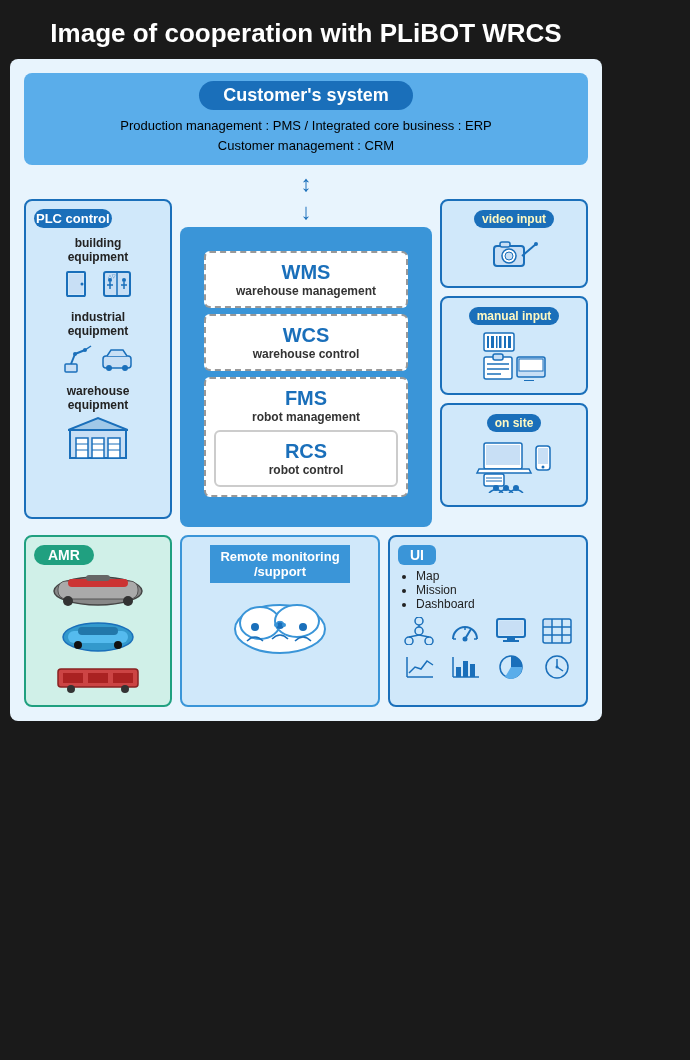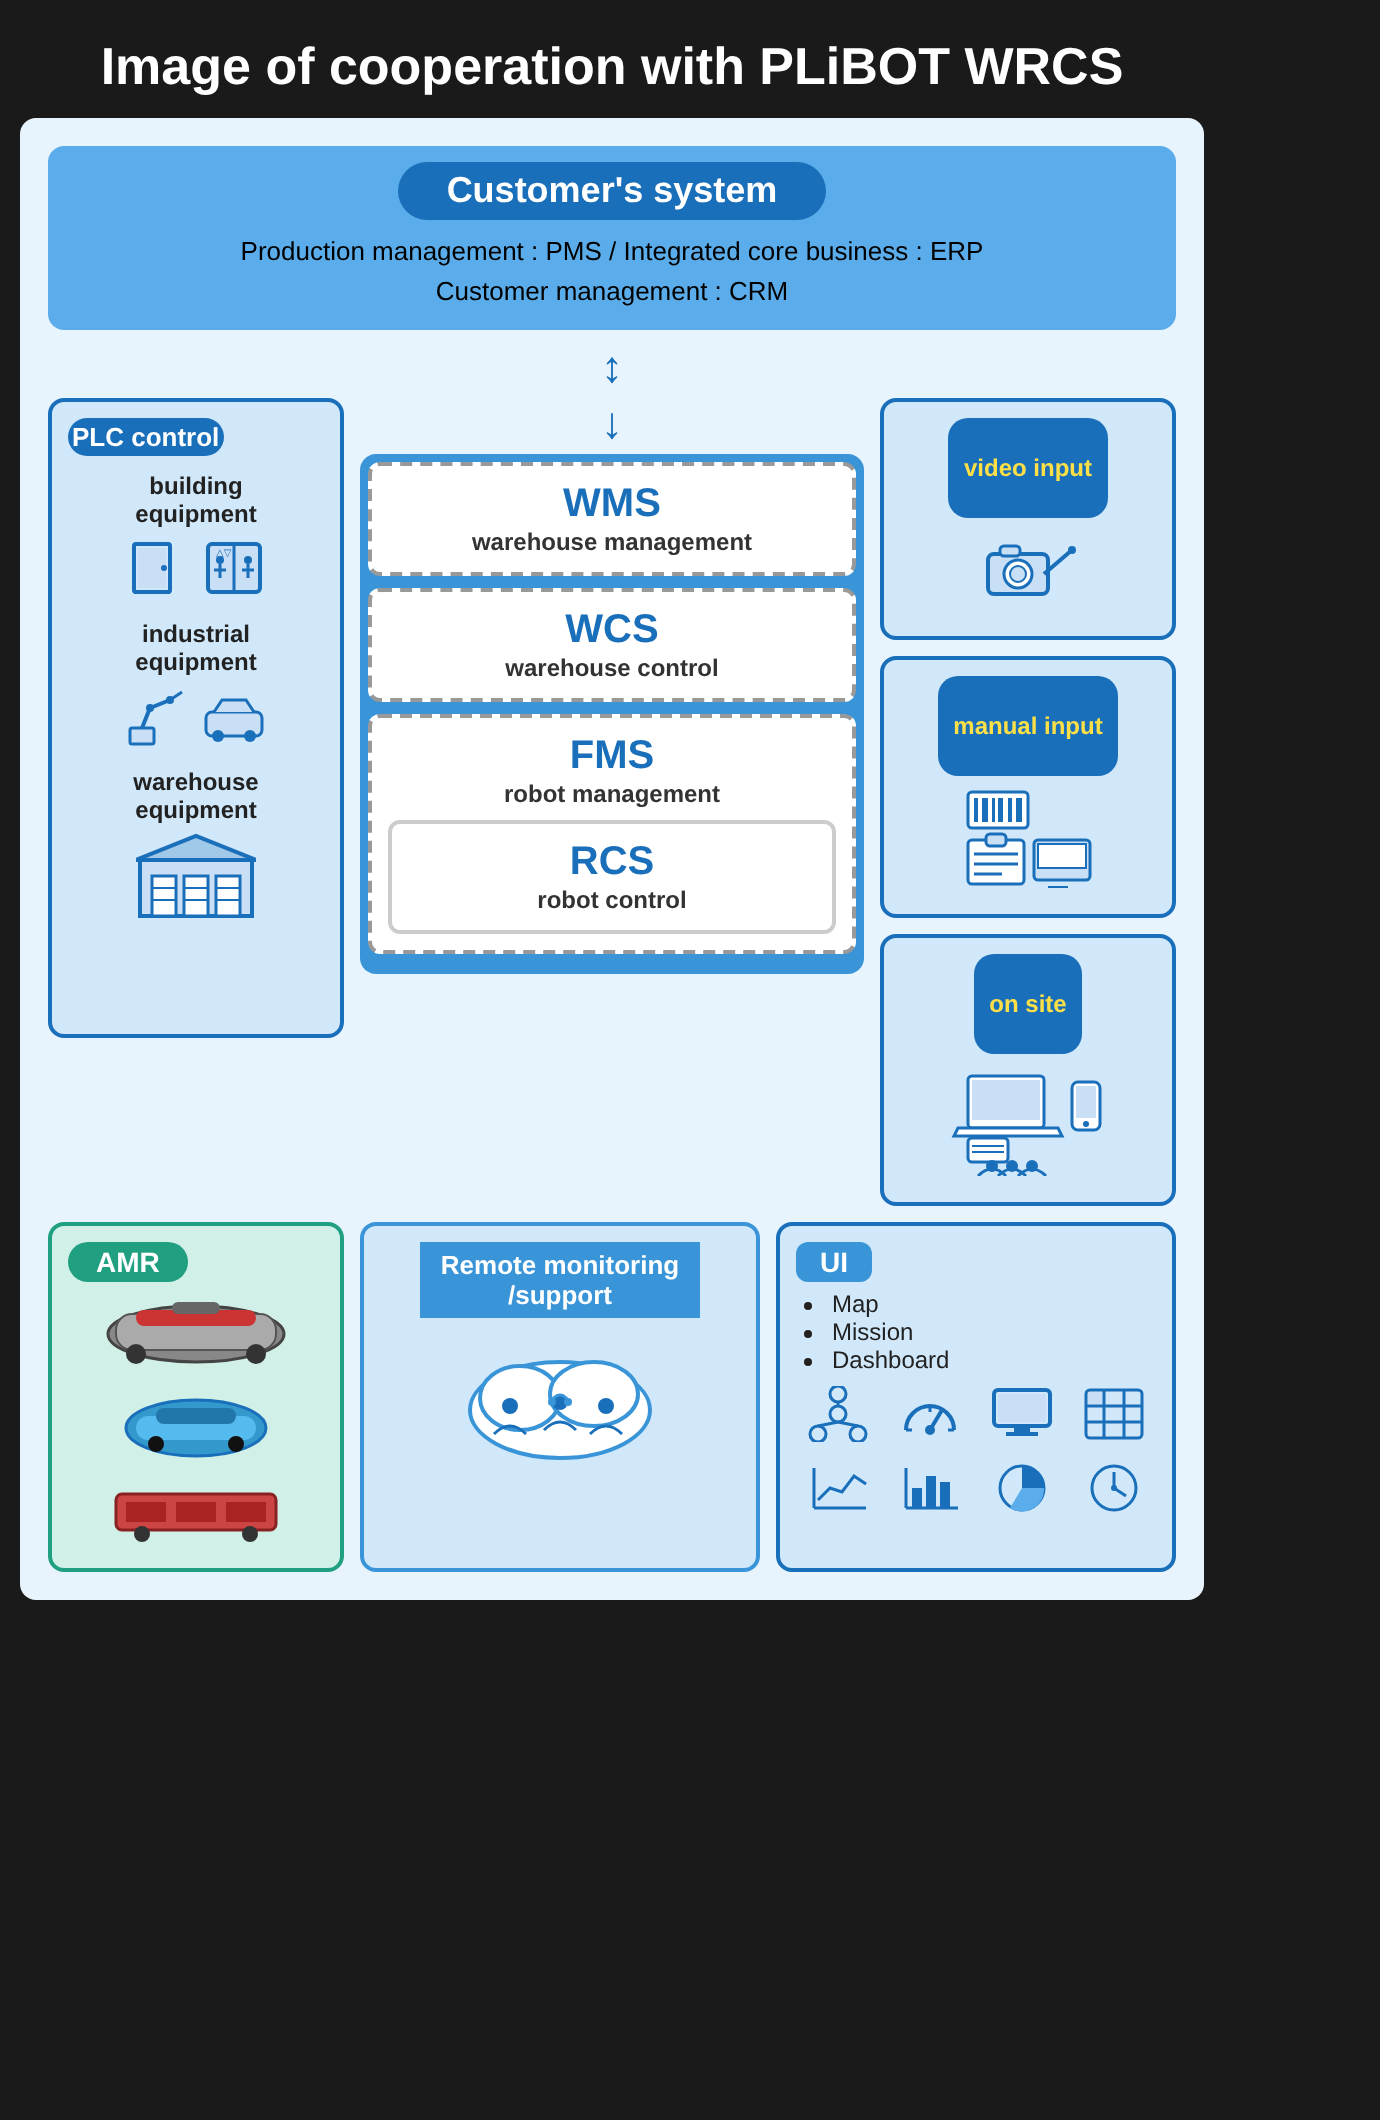--- a/index.html
+++ b/index.html
@@ -126,21 +126,21 @@
       font-weight: bold;
       text-align: center;
       border-radius: 6px;
       padding: 8px 0;
       width: 100%;
       margin-bottom: 6px;
     }
     .core-inner {
       background: #3a95d8;
       border-radius: 8px;
-      padding: 4px;
+      padding: 24px;
       width: 100%;
     }
     .system-block {
       background: white;
       border: 2px dashed #999;
       border-radius: 6px;
       padding: 8px;
       margin-bottom: 6px;
       text-align: center;
     }
@@ -168,25 +168,25 @@
     }
     .right-box {
       background: #d0e8fa;
       border: 2px solid #1a6fba;
       border-radius: 8px;
       padding: 8px;
       text-align: center;
     }
     .right-box .right-label {
       background: #1a6fba;
-      color: #fde047;
+      color: #fef9c3;
       font-size: 12px;
       font-weight: bold;
       border-radius: 10px;
-      padding: 18px 8px;
+      padding: 2px 8px;
       display: inline-block;
       margin-bottom: 6px;
     }
 
     
     .bottom-row {
       display: flex;
       gap: 8px;
       margin-top: 8px;
     }

